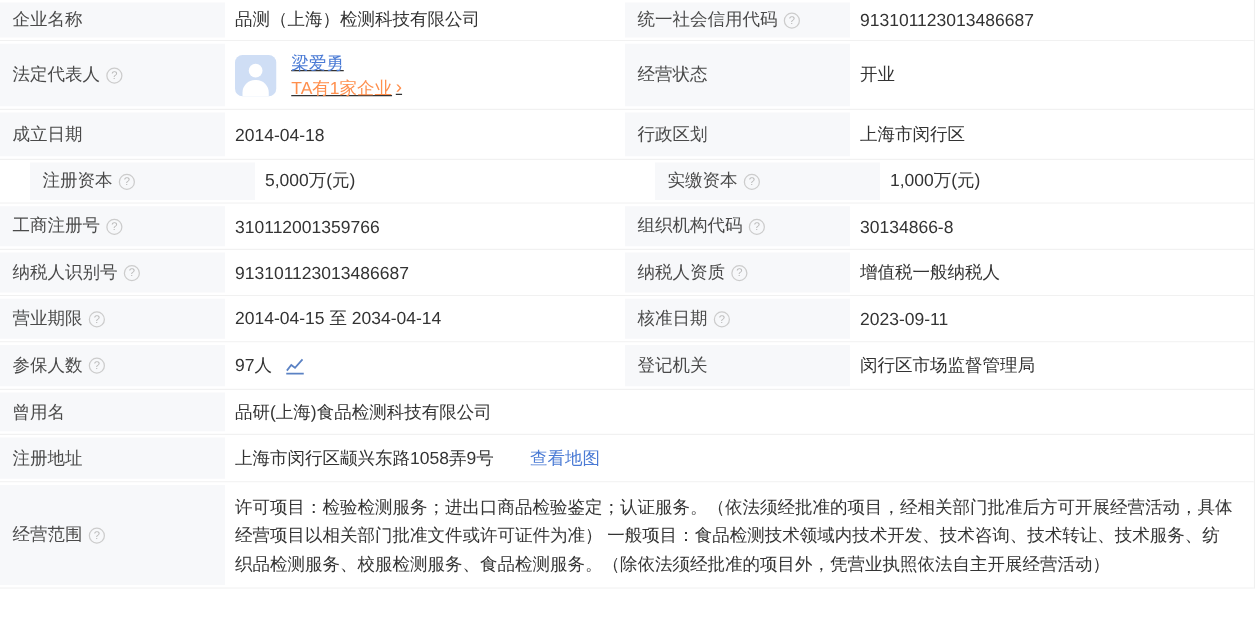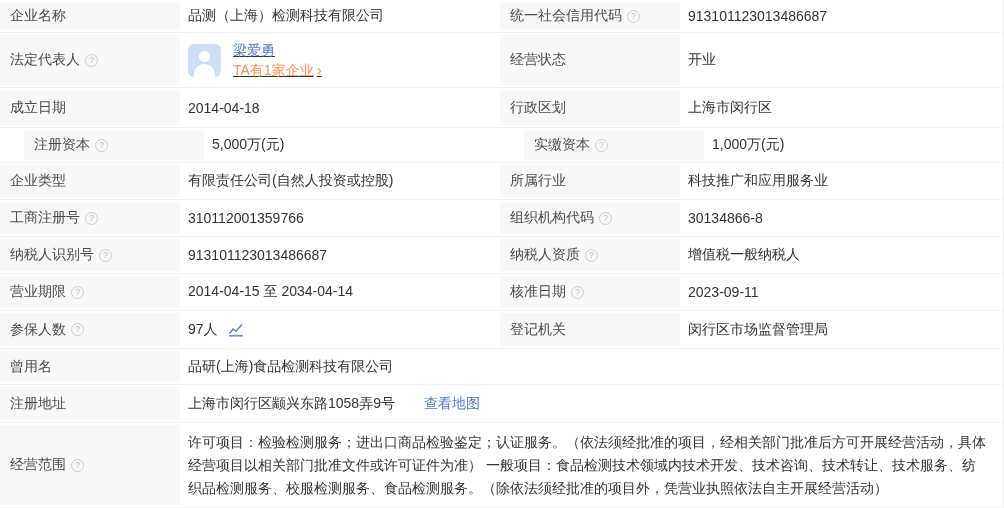--- a/index.html
+++ b/index.html
@@ -161,34 +161,20 @@
     <div class="value-cell value-1">5,000万(元)</div>
     <div class="label-cell">
       <div class="label-tile">
           <span>实缴资本</span>
           <span class="help">?</span>
         </div>
     </div>
     <div class="value-cell value-2">1,000万(元)</div>
   </div>
 
-  <div class="row" style="height:37px;">
-    <div class="label-cell">
-      <div class="label-tile">
-          <span>企业类型</span>
-        </div>
-    </div>
-    <div class="value-cell value-1">有限责任公司(自然人投资或控股)</div>
-    <div class="label-cell">
-      <div class="label-tile">
-          <span>所属行业</span>
-        </div>
-    </div>
-    <div class="value-cell value-2">科技推广和应用服务业</div>
-  </div>
 
   <div class="row" style="height:37px;">
     <div class="label-cell">
       <div class="label-tile">
           <span>工商注册号</span>
           <span class="help">?</span>
         </div>
     </div>
     <div class="value-cell value-1">310112001359766</div>
     <div class="label-cell">

